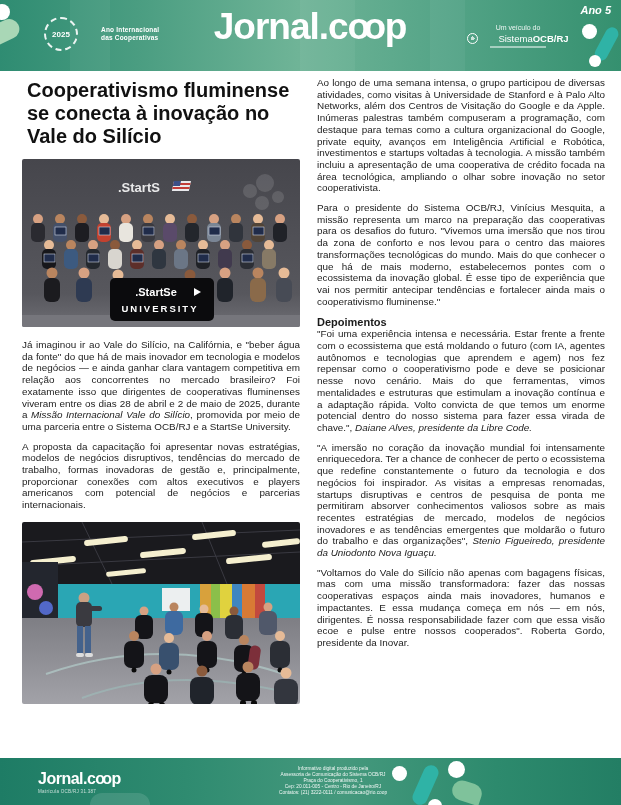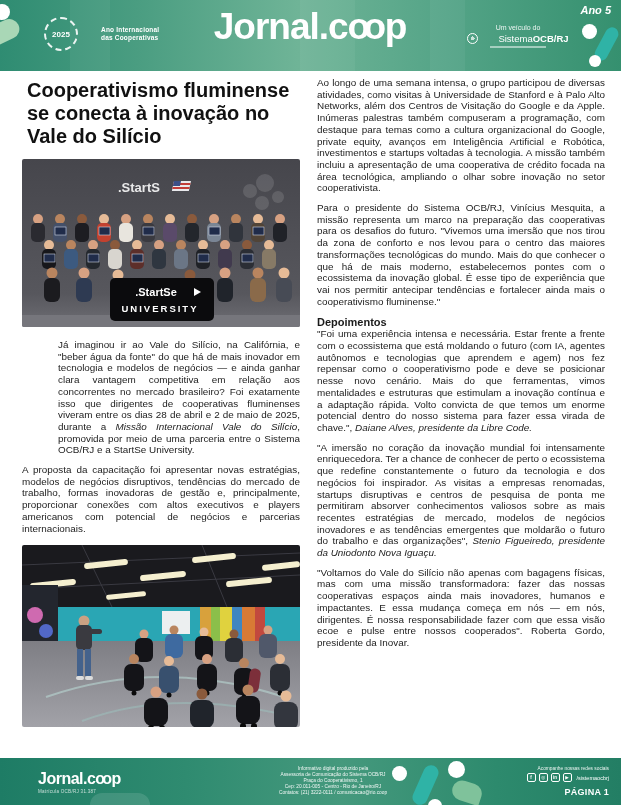--- a/index.html
+++ b/index.html
@@ -35,21 +35,21 @@
   .datebar span{color:#0a9a60;font-weight:bold;font-size:9.5px;letter-spacing:.2px;}
 
   
   main{display:flex;gap:17px;padding:6px 13px 0 22px;height:655px;overflow:hidden;}
   .col-left{width:278px;flex:none;}
   .col-right{width:288px;flex:none;}
   h1{font-size:20px;line-height:23px;font-weight:bold;text-align:left;margin:2px auto 7px;max-width:268px;color:#111;}
   .photo{display:block;margin-top:11px;border-radius:2px;overflow:hidden;}
   p{font-size:9.9px;line-height:11.7px;text-align:justify;margin:8px 0 0;color:#222;}
   p.first{margin-top:0;}
-  .col-left p.lead{margin-top:12px;margin-left:36px;}
+  .col-left p.lead{margin-top:12px;}
   .subhead{font-size:11px;font-weight:bold;margin:9px 0 0;color:#1a1a1a;}
   .it{font-style:italic;}
 
   
   footer{position:absolute;left:0;right:0;bottom:0;height:47px;overflow:hidden;
     background:linear-gradient(90deg,#1e7c65 0%,#2f8b70 30%,#45997d 55%,#2d8a6d 80%,#237e64 100%);
     color:#fff;}
   .f-logo{position:absolute;left:38px;top:12px;}
   .f-logo-main{font-size:16px;font-weight:bold;letter-spacing:-.5px;}
   .f-logo-sub{font-size:4.5px;opacity:.75;margin-top:1px;letter-spacing:.3px;}
@@ -438,26 +438,15 @@
     </div>
 
     <div class="f-credits">
       <div>Informativo digital produzido pela</div>
       <div>Assessoria de Comunicação do Sistema OCB/RJ</div>
       <div>Praça do Cooperativismo, 1</div>
       <div>Cep: 20.011-005 - Centro - Rio de Janeiro/RJ</div>
       <div>Contatos: (21) 3222-0111 / comunicacao@rio.coop</div>
     </div>
 
-    <div class="f-social">
-      <div class="f-social-label">Acompanhe nossas redes sociais</div>
-      <div class="f-icons">
-        <span class="f-icon">f</span>
-        <span class="f-icon">◎</span>
-        <span class="f-icon">in</span>
-        <span class="f-icon">▶</span>
-        <span class="f-handle">/sistemaocbrj</span>
-      </div>
-      <div class="f-page">PÁGINA 1</div>
-    </div>
   </footer>
 
 </div>
 
 </body></html>

